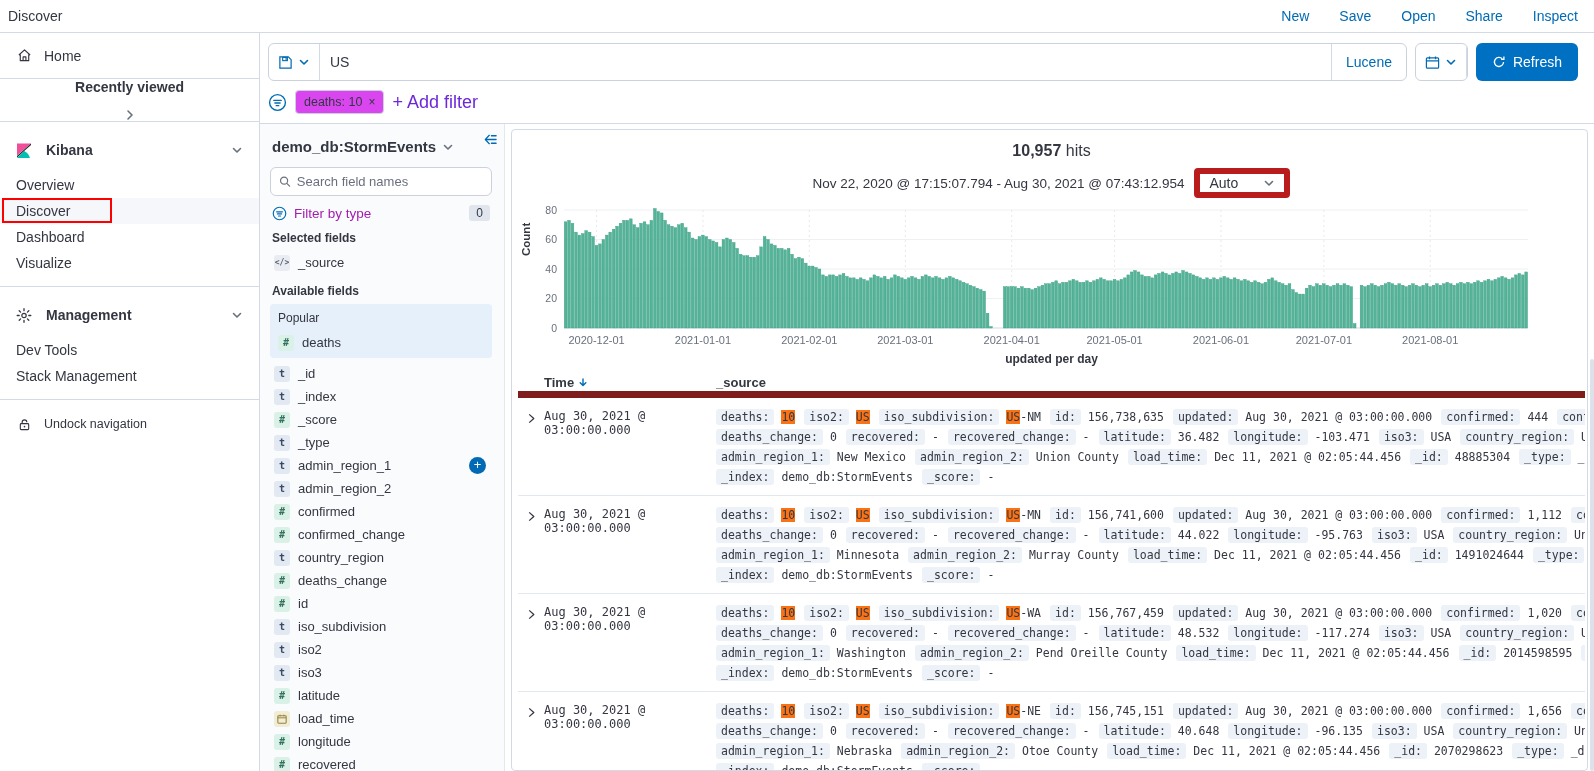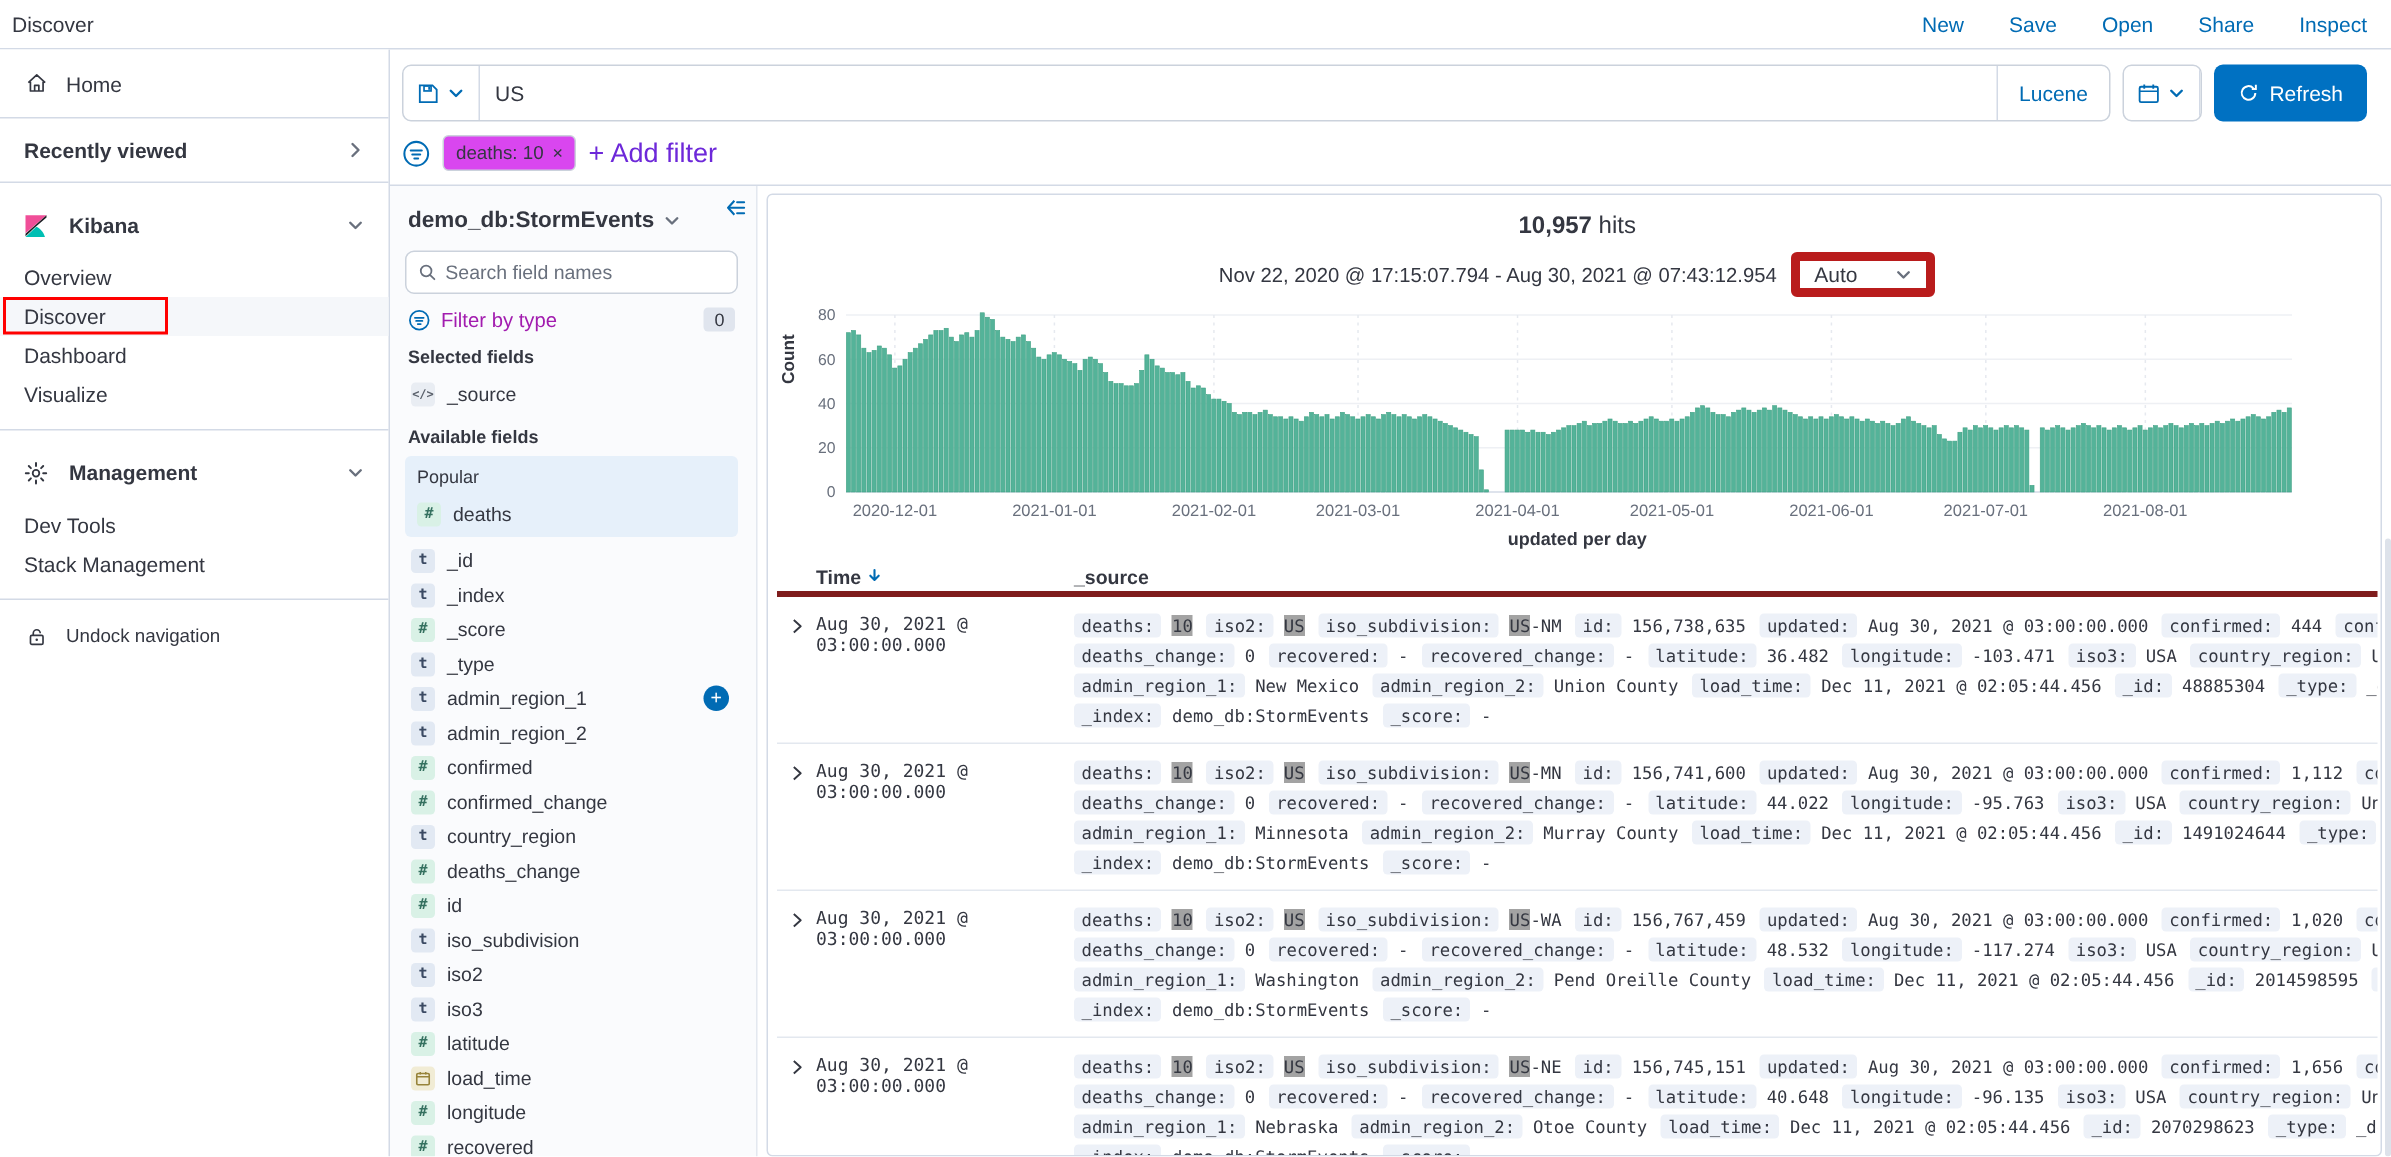--- a/index.html
+++ b/index.html
@@ -14,21 +14,21 @@
   .top-links { display:flex; gap:30px; }
   .top-links a { color:#006BB4; font-size:14px; text-decoration:none; cursor:pointer; }
 
   
   .layout { display:flex; height:738px; }
 
   
   .left-nav { width:260px; flex:0 0 260px; border-right:1px solid #D3DAE6; background:#fff; position:relative; }
   .nav-row { display:flex; align-items:center; gap:12px; padding:0 16px; font-size:14px; }
   .nav-home { height:46px; border-bottom:1px solid #D3DAE6; cursor:pointer; }
-  .nav-recent { height:43px; border-bottom:1px solid #D3DAE6; font-weight:bold; justify-content:space-between; cursor:pointer; }
+  .nav-recent { height:43px; border-bottom:1px solid #D3DAE6; font-weight:bold; justify-content:space-between; cursor:pointer;flex-direction:column; }
   .nav-section-head { height:44px; margin-top:6px; font-weight:bold; justify-content:space-between; cursor:pointer; }
   .nav-section-head .lab { display:flex; align-items:center; gap:14px; }
   .nav-item { height:26px; display:flex; align-items:center; padding:0 16px; font-size:14px; cursor:pointer; position:relative; }
   .nav-item.active { background:#F5F7FA; }
   .nav-red-box { position:absolute; left:2px; top:0; width:110px; height:25px; border:2px solid #FF0000; pointer-events:none; }
   .nav-divider { border-top:1px solid #D3DAE6; margin-top:10px; }
   .nav-undock { height:40px; font-size:12.5px; gap:12px; cursor:pointer; }
   .icon16 { width:16px; height:16px; flex:0 0 16px; display:inline-flex; align-items:center; justify-content:center; }
   .chev { width:12px; height:12px; }
   .chev path { fill:none; stroke:#69707D; stroke-width:1.6; stroke-linecap:round; stroke-linejoin:round; }
@@ -85,32 +85,32 @@
   .chart-sub { display:flex; align-items:center; justify-content:center; gap:10px; margin-top:8px; }
   .chart-range { font-size:13.5px; }
   .interval-select { display:flex; align-items:center; justify-content:space-between; width:96px; height:30px;
     border:6px solid #b91c1c; border-radius:4px; background:#fff; padding:0 9px; font-size:14px; cursor:pointer; }
   .chart-zone { position:relative; margin-top:6px; height:148px; }
   .ylab { position:absolute; left:2px; top:52px; transform:rotate(-90deg); transform-origin:left top;
     font-size:11.5px; font-weight:bold; }
   .xlab { text-align:center; font-size:12px; font-weight:bold; margin-top:0px; }
 
   
-  .tbl-head { display:flex; align-items:center; height:24px; border-bottom:4px solid #7f1d1d; margin-top:8px; font-size:13px; font-weight:bold; }
+  .tbl-head { display:flex; align-items:center; height:24px; border-bottom:7px solid #7f1d1d; margin-top:8px; font-size:13px; font-weight:bold; }
   .col-exp { width:26px; flex:0 0 26px; }
   .col-time { width:172px; flex:0 0 172px; display:flex; align-items:center; gap:4px; cursor:pointer; }
   .sort-ic { width:10px; height:10px; }
   .doc-row { display:flex; border-bottom:1px solid #E3E8EF; padding:9px 0 8px 0; }
   .doc-exp { width:26px; flex:0 0 26px; padding-top:3px; padding-left:8px; cursor:pointer; }
   .doc-time { width:172px; flex:0 0 172px; font-size:12px; padding-top:2px; }
   .doc-src { flex:1; min-width:0; }
   .src-line { line-height:20px; white-space:nowrap; overflow:hidden; font-size:11.5px; }
   .pair { margin-right:9px; }
   .fchip { background:#EDF1F8; border-radius:3px; padding:1px 5px; }
-  .hl { background:#a3a3a3; }
+  .hl { background:#f97316; }
   .scrollbar-r { position:absolute; right:0px; top:235px; bottom:0; width:4px; background:#DDE2EA; border-radius:2px; }
 </style>
 </head>
 <body>
 
 <div class="top-bar">
   <span class="top-bar-title">Discover</span>
   <span class="top-links" id="top-links">
       <a>New</a>
       <a>Save</a>

